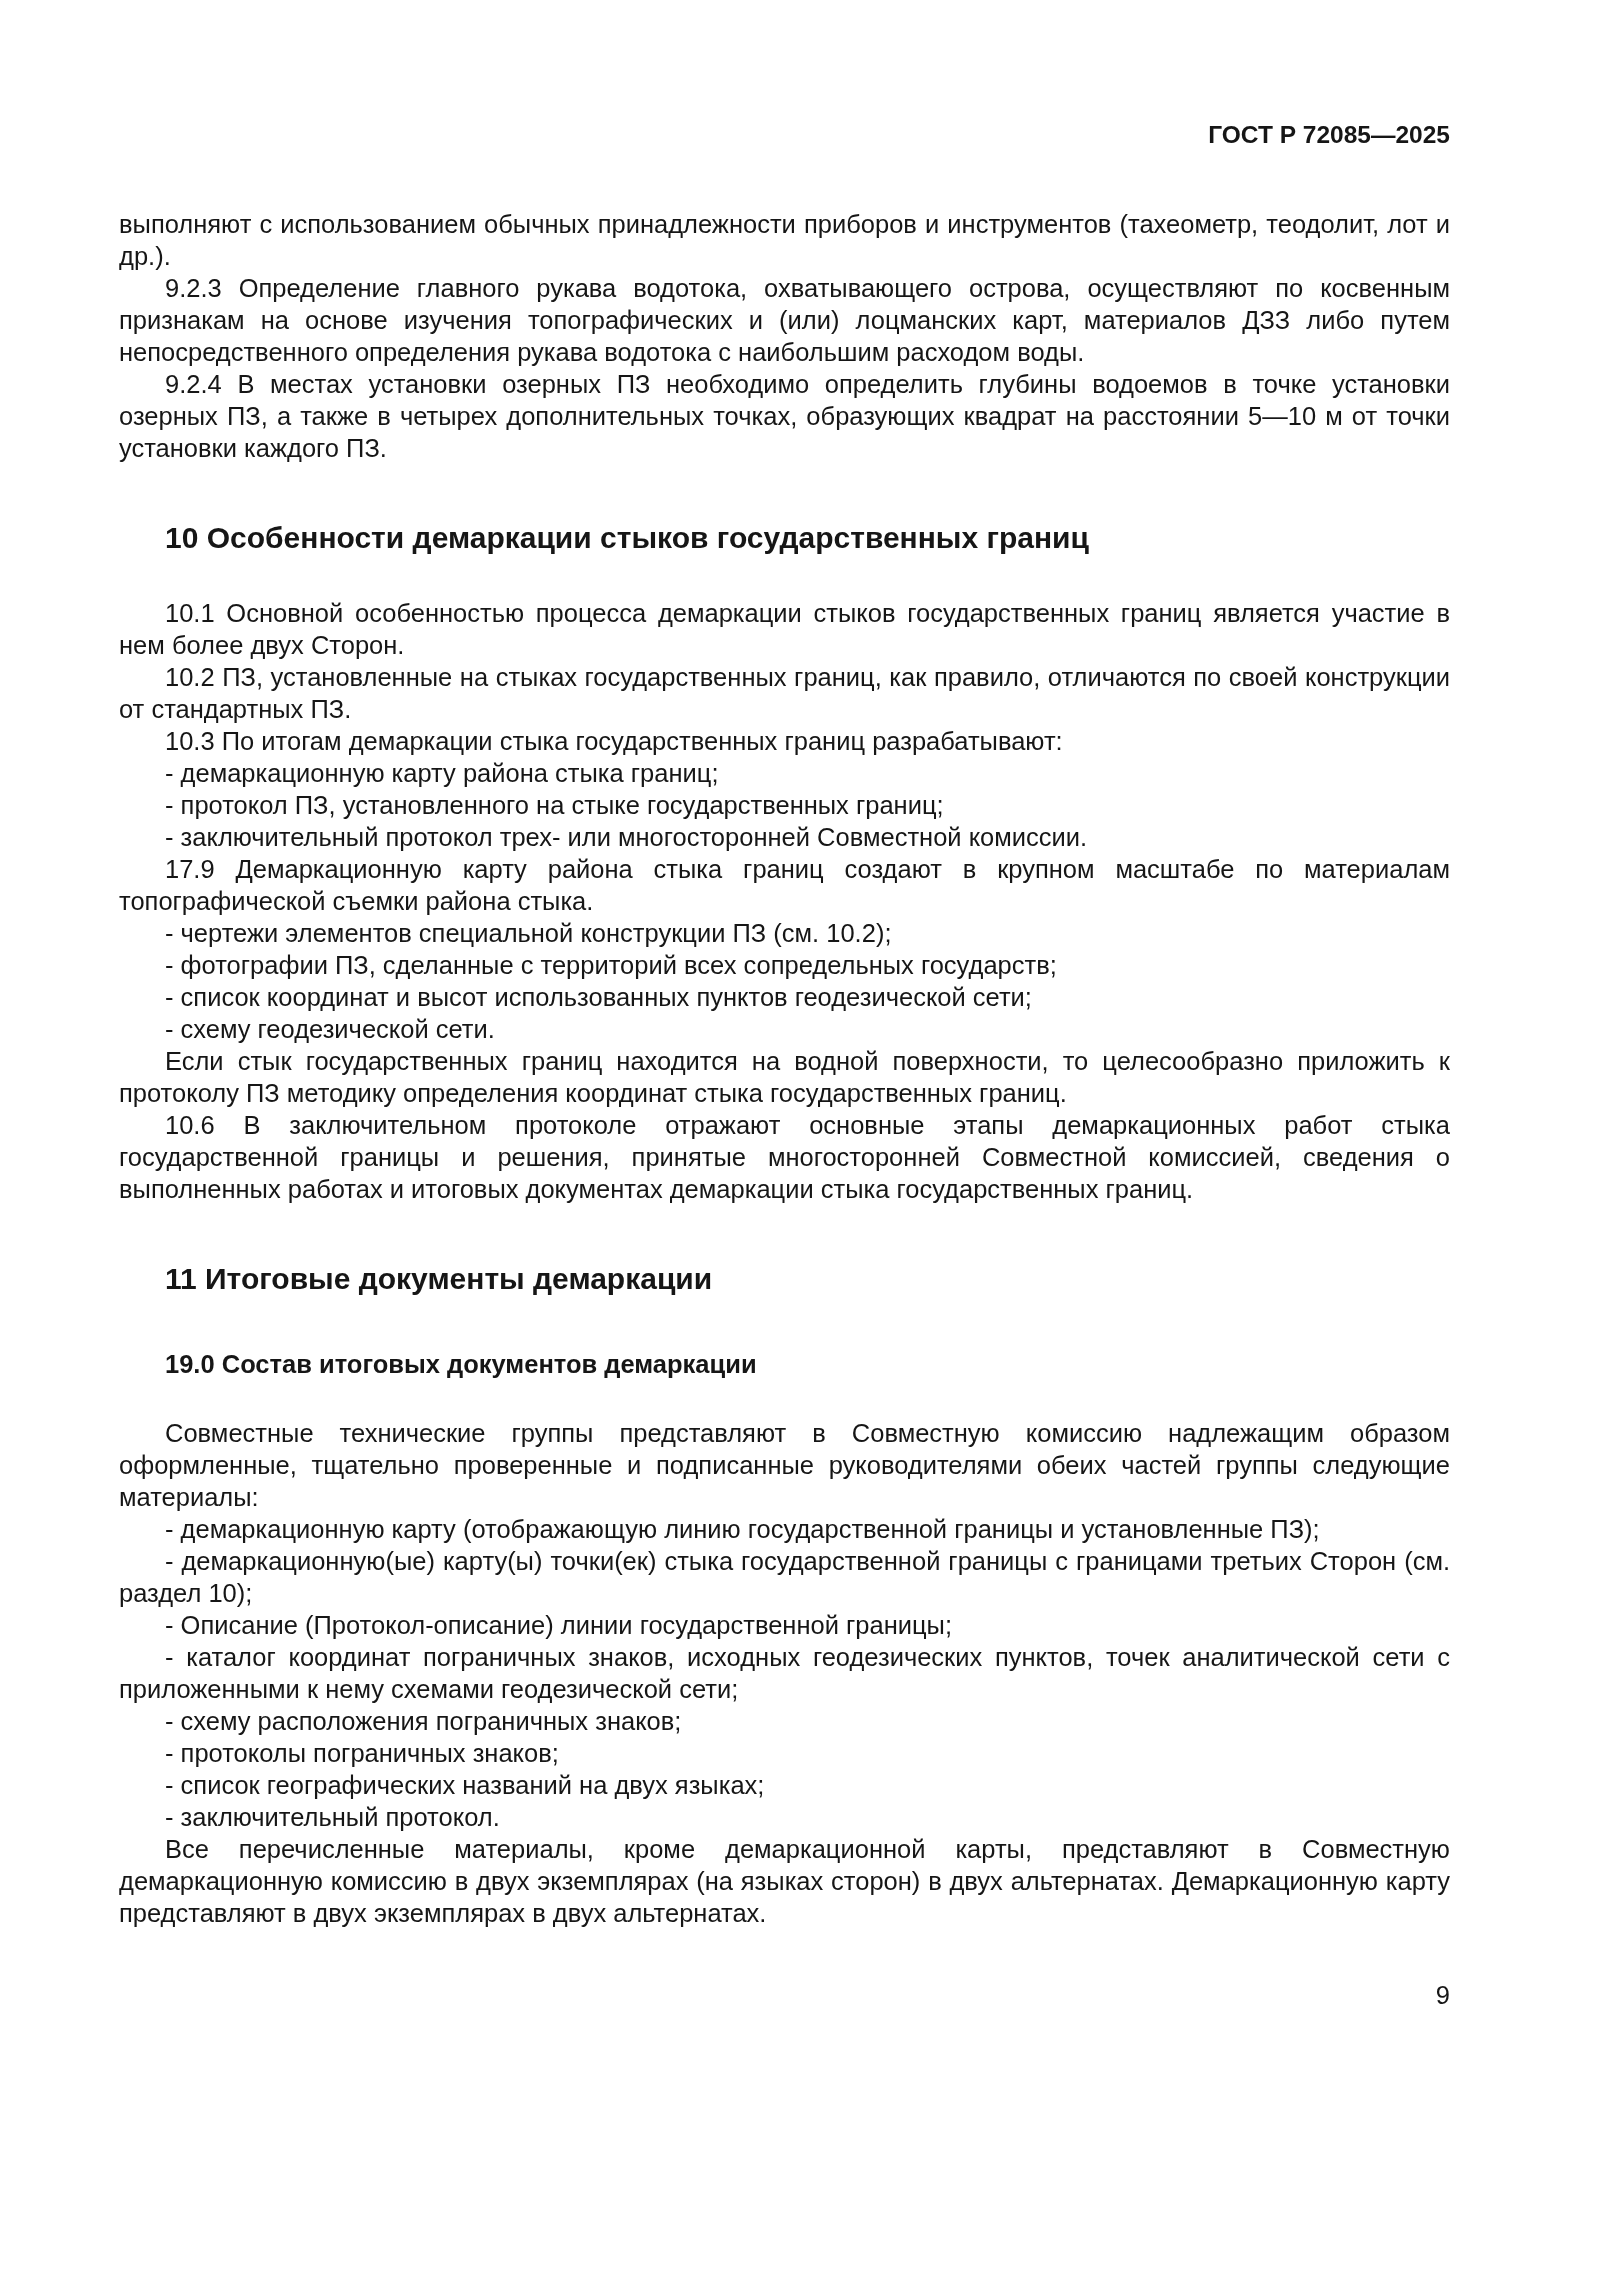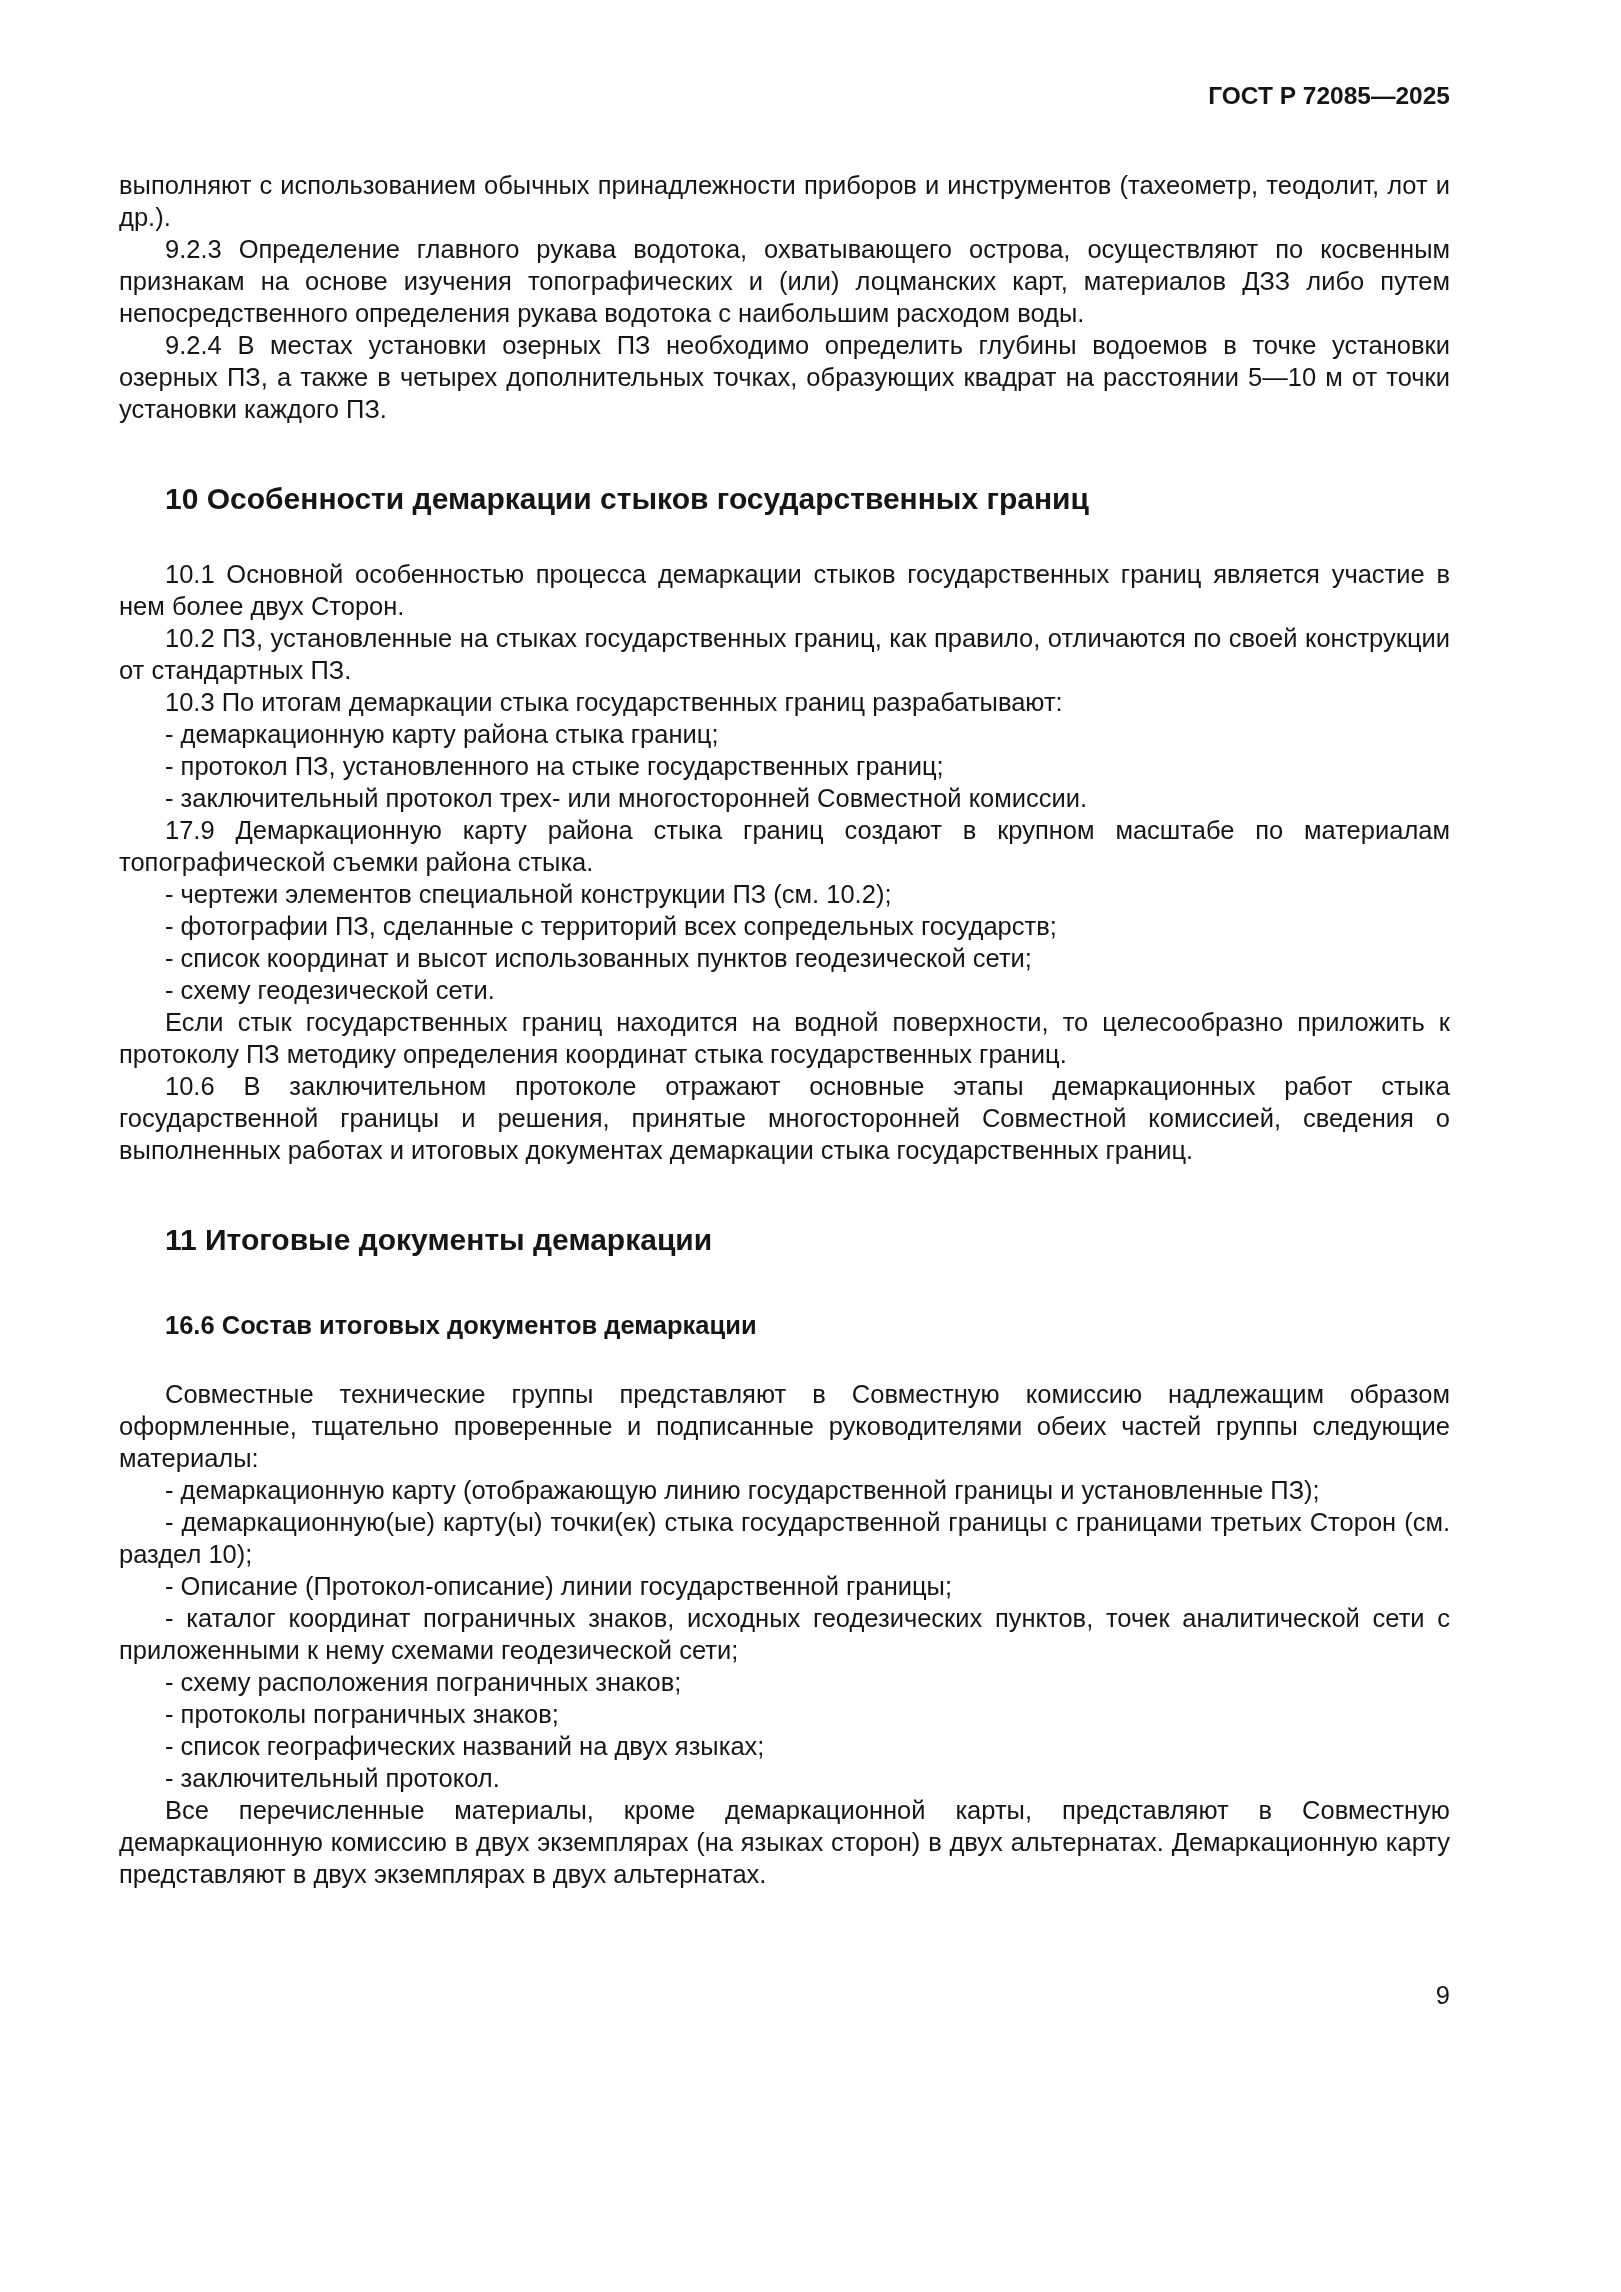--- a/index.html
+++ b/index.html
@@ -6,21 +6,21 @@
     margin: 0;
     padding: 0;
     background: #ffffff;
   }
   .page {
     position: relative;
     width: 1621px;
     height: 2293px;
     background: #ffffff;
     box-sizing: border-box;
-    padding: 81px 171px 0 119px;
+    padding: 120px 171px 0 119px;
     font-family: "Liberation Sans", sans-serif;
     color: #161616;
     overflow: hidden;
   }
   .doc-header {
     text-align: right;
     font-weight: 700;
     font-size: 24.5px;
     line-height: 29px;
     margin: 0 0 59px 0;
@@ -77,21 +77,21 @@
       <p class="para">- протокол ПЗ, установленного на стыке государственных границ;</p>
       <p class="para">- заключительный протокол трех- или многосторонней Совместной комиссии.</p>
       <p class="para">17.9 Демаркационную карту района стыка границ создают в крупном масштабе по материалам топографической съемки района стыка.</p>
       <p class="para">- чертежи элементов специальной конструкции ПЗ (см. 10.2);</p>
       <p class="para">- фотографии ПЗ, сделанные с территорий всех сопредельных государств;</p>
       <p class="para">- список координат и высот использованных пунктов геодезической сети;</p>
       <p class="para">- схему геодезической сети.</p>
       <p class="para">Если стык государственных границ находится на водной поверхности, то целесообразно приложить к протоколу ПЗ методику определения координат стыка государственных границ.</p>
       <p class="para">10.6 В заключительном протоколе отражают основные этапы демаркационных работ стыка государственной границы и решения, принятые многосторонней Совместной комиссией, сведения о выполненных работах и итоговых документах демаркации стыка государственных границ.</p>
       <div class="heading1">11 Итоговые документы демаркации</div>
-      <div class="heading2">16.6 Состав итоговых документов демаркации</div>
+      <div class="heading2">19.0 Состав итоговых документов демаркации</div>
       <p class="para">Совместные технические группы представляют в Совместную комиссию надлежащим образом оформленные, тщательно проверенные и подписанные руководителями обеих частей группы следующие материалы:</p>
       <p class="para">- демаркационную карту (отображающую линию государственной границы и установленные ПЗ);</p>
       <p class="para">- демаркационную(ые) карту(ы) точки(ек) стыка государственной границы с границами третьих Сторон (см. раздел 10);</p>
       <p class="para">- Описание (Протокол-описание) линии государственной границы;</p>
       <p class="para">- каталог координат пограничных знаков, исходных геодезических пунктов, точек аналитической сети с приложенными к нему схемами геодезической сети;</p>
       <p class="para">- схему расположения пограничных знаков;</p>
       <p class="para">- протоколы пограничных знаков;</p>
       <p class="para">- список географических названий на двух языках;</p>
       <p class="para">- заключительный протокол.</p>
       <p class="para">Все перечисленные материалы, кроме демаркационной карты, представляют в Совместную демаркационную комиссию в двух экземплярах (на языках сторон) в двух альтернатах. Демаркационную карту представляют в двух экземплярах в двух альтернатах.</p>

